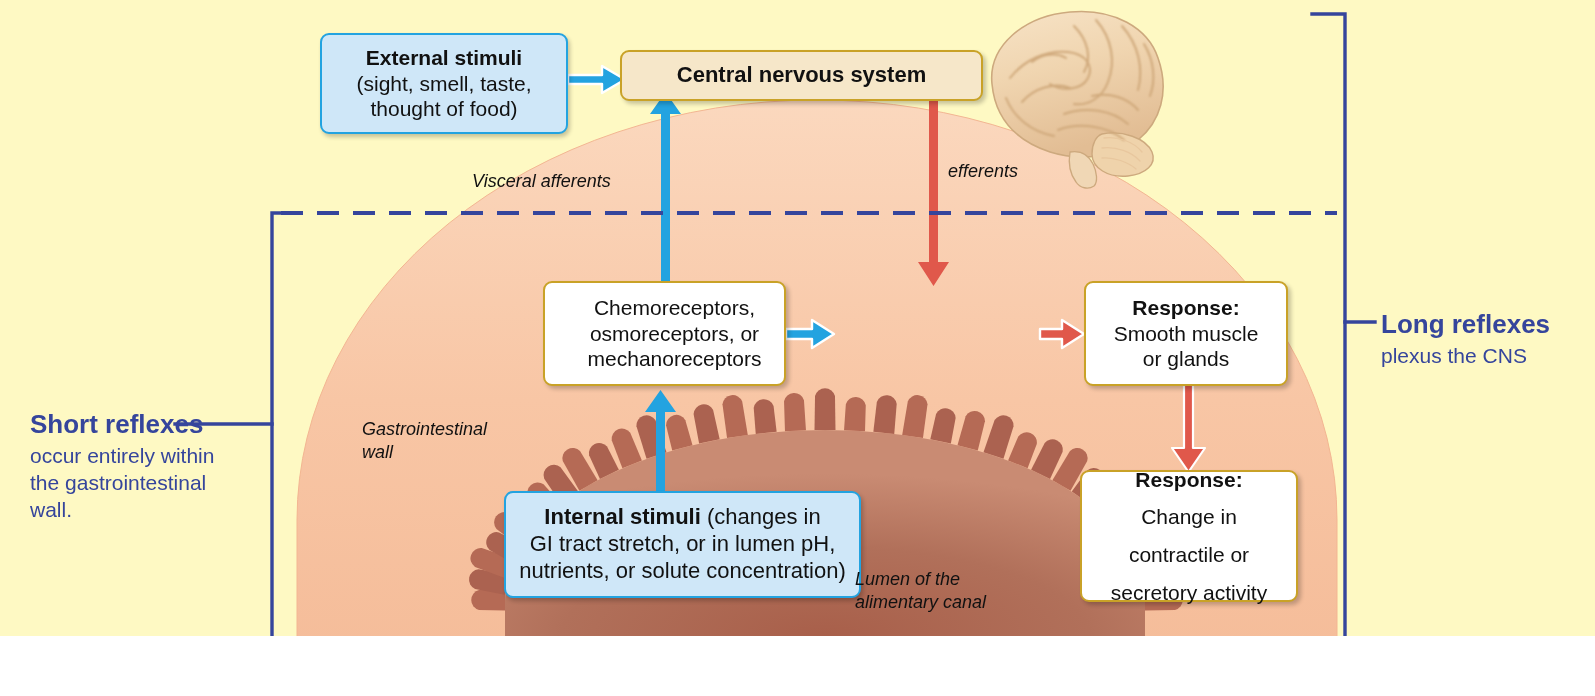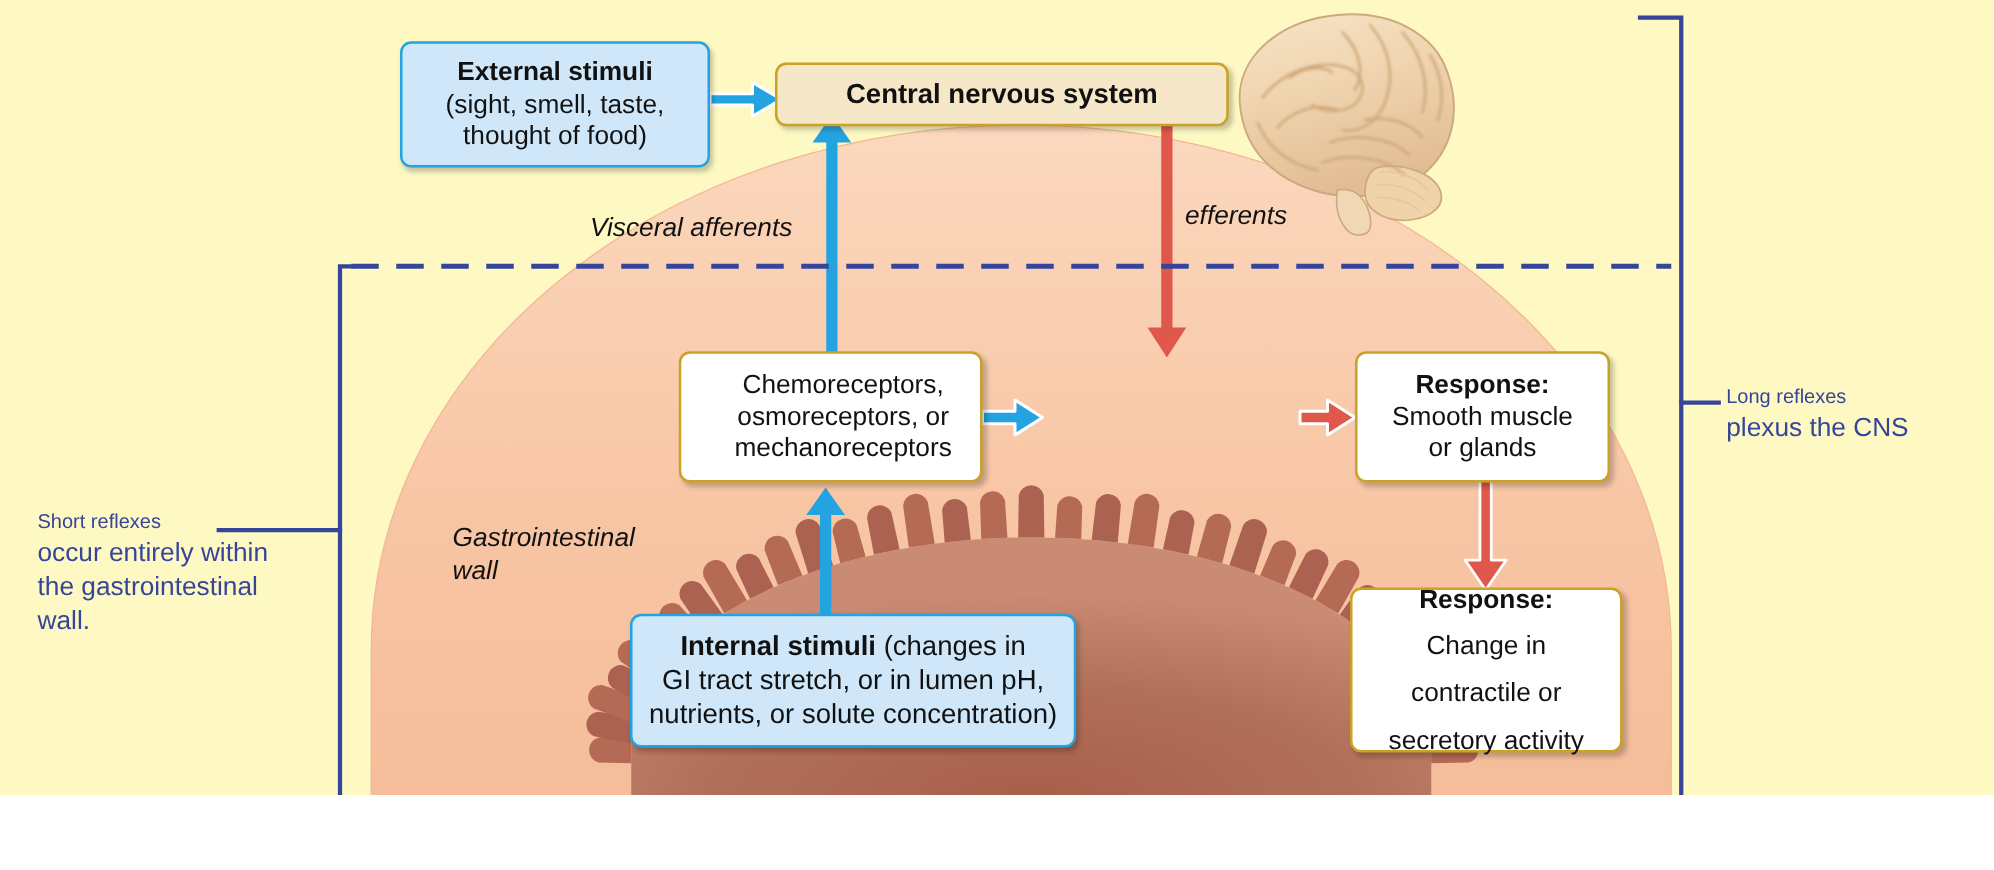--- a/index.html
+++ b/index.html
@@ -13,23 +13,23 @@
   .box-blue{background:#cfe7f8;border:2.5px solid #23a3e0;border-radius:9px;
             box-shadow:2px 3px 4px rgba(0,0,0,.22);color:#111;}
   .box-gold{background:#ffffff;border:2.5px solid #c9a227;border-radius:9px;
             box-shadow:3px 3px 4px rgba(0,0,0,.22);color:#111;}
   .box-cream{background:#f6e7c9;border:2.5px solid #c9a227;border-radius:9px;
              box-shadow:3px 3px 4px rgba(0,0,0,.22);color:#111;}
 
   .b{font-weight:bold;}
 
   
-  .lbl{position:absolute;color:#111;font-size:21px;line-height:1.25;font-style:italic;}
+  .lbl{position:absolute;color:#111;font-size:18px;line-height:1.25;font-style:italic;}
   .navy-lbl{position:absolute;color:#35459c;font-size:21px;line-height:1.3;}
-  .navy-lbl .hd{font-weight:normal;font-size:16px;}
+  .navy-lbl .hd{font-weight:bold;font-size:26px;}
 
   
   #art{position:absolute;left:0;top:0;width:1595px;height:696px;}
 </style>
 </head>
 <body>
 
 <div id="stage">
 
   <svg id="art" viewBox="0 0 1595 696">
@@ -215,20 +215,24 @@
 
   <div class="lbl" style="left:948px;top:160px;width:330px;">
     <div>efferents</div>
   </div>
 
   <div class="lbl" style="left:362px;top:418px;width:220px;">
     <div>Gastrointestinal</div>
     <div>wall</div>
   </div>
 
+  <div class="lbl" style="left:855px;top:568px;width:220px;">
+    <div>Lumen of the</div>
+    <div>alimentary canal</div>
+  </div>
 
   <div class="navy-lbl" style="left:30px;top:408px;width:240px;">
     <div class="hd">Short reflexes</div>
     <div>occur entirely within</div>
     <div>the gastrointestinal</div>
     <div>wall.</div>
   </div>
 
   <div class="navy-lbl" style="left:1381px;top:308px;width:215px;">
     <div class="hd">Long reflexes</div>

